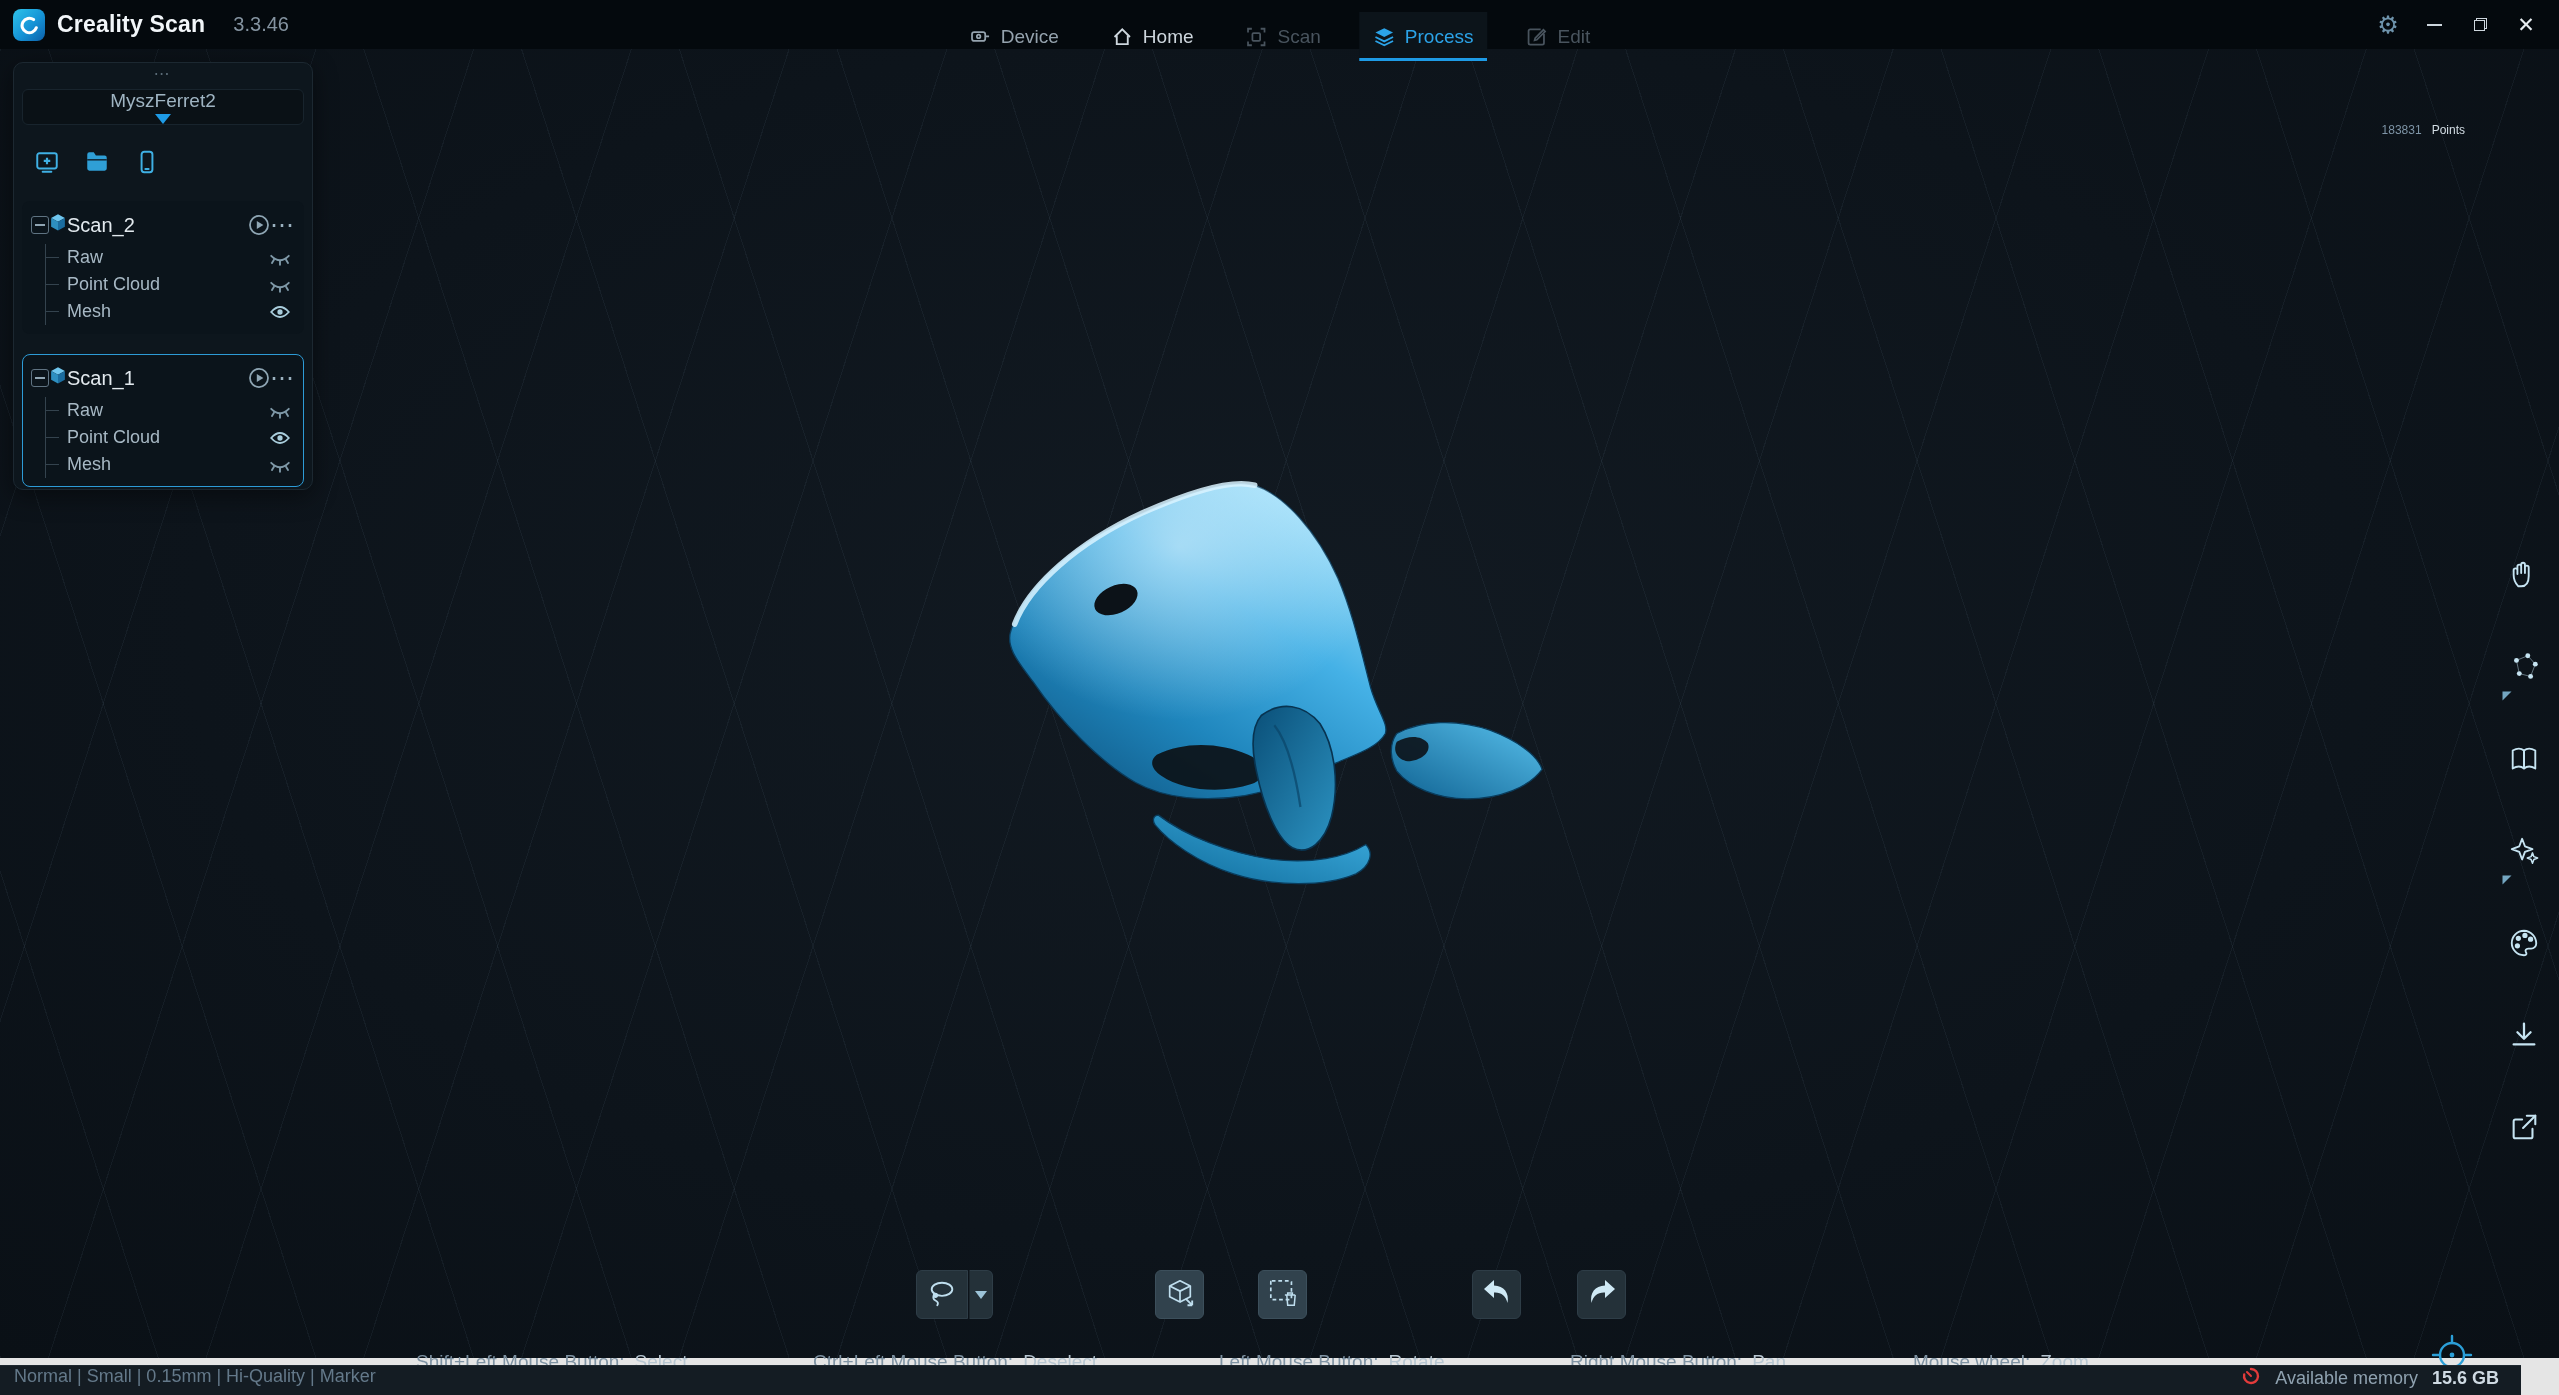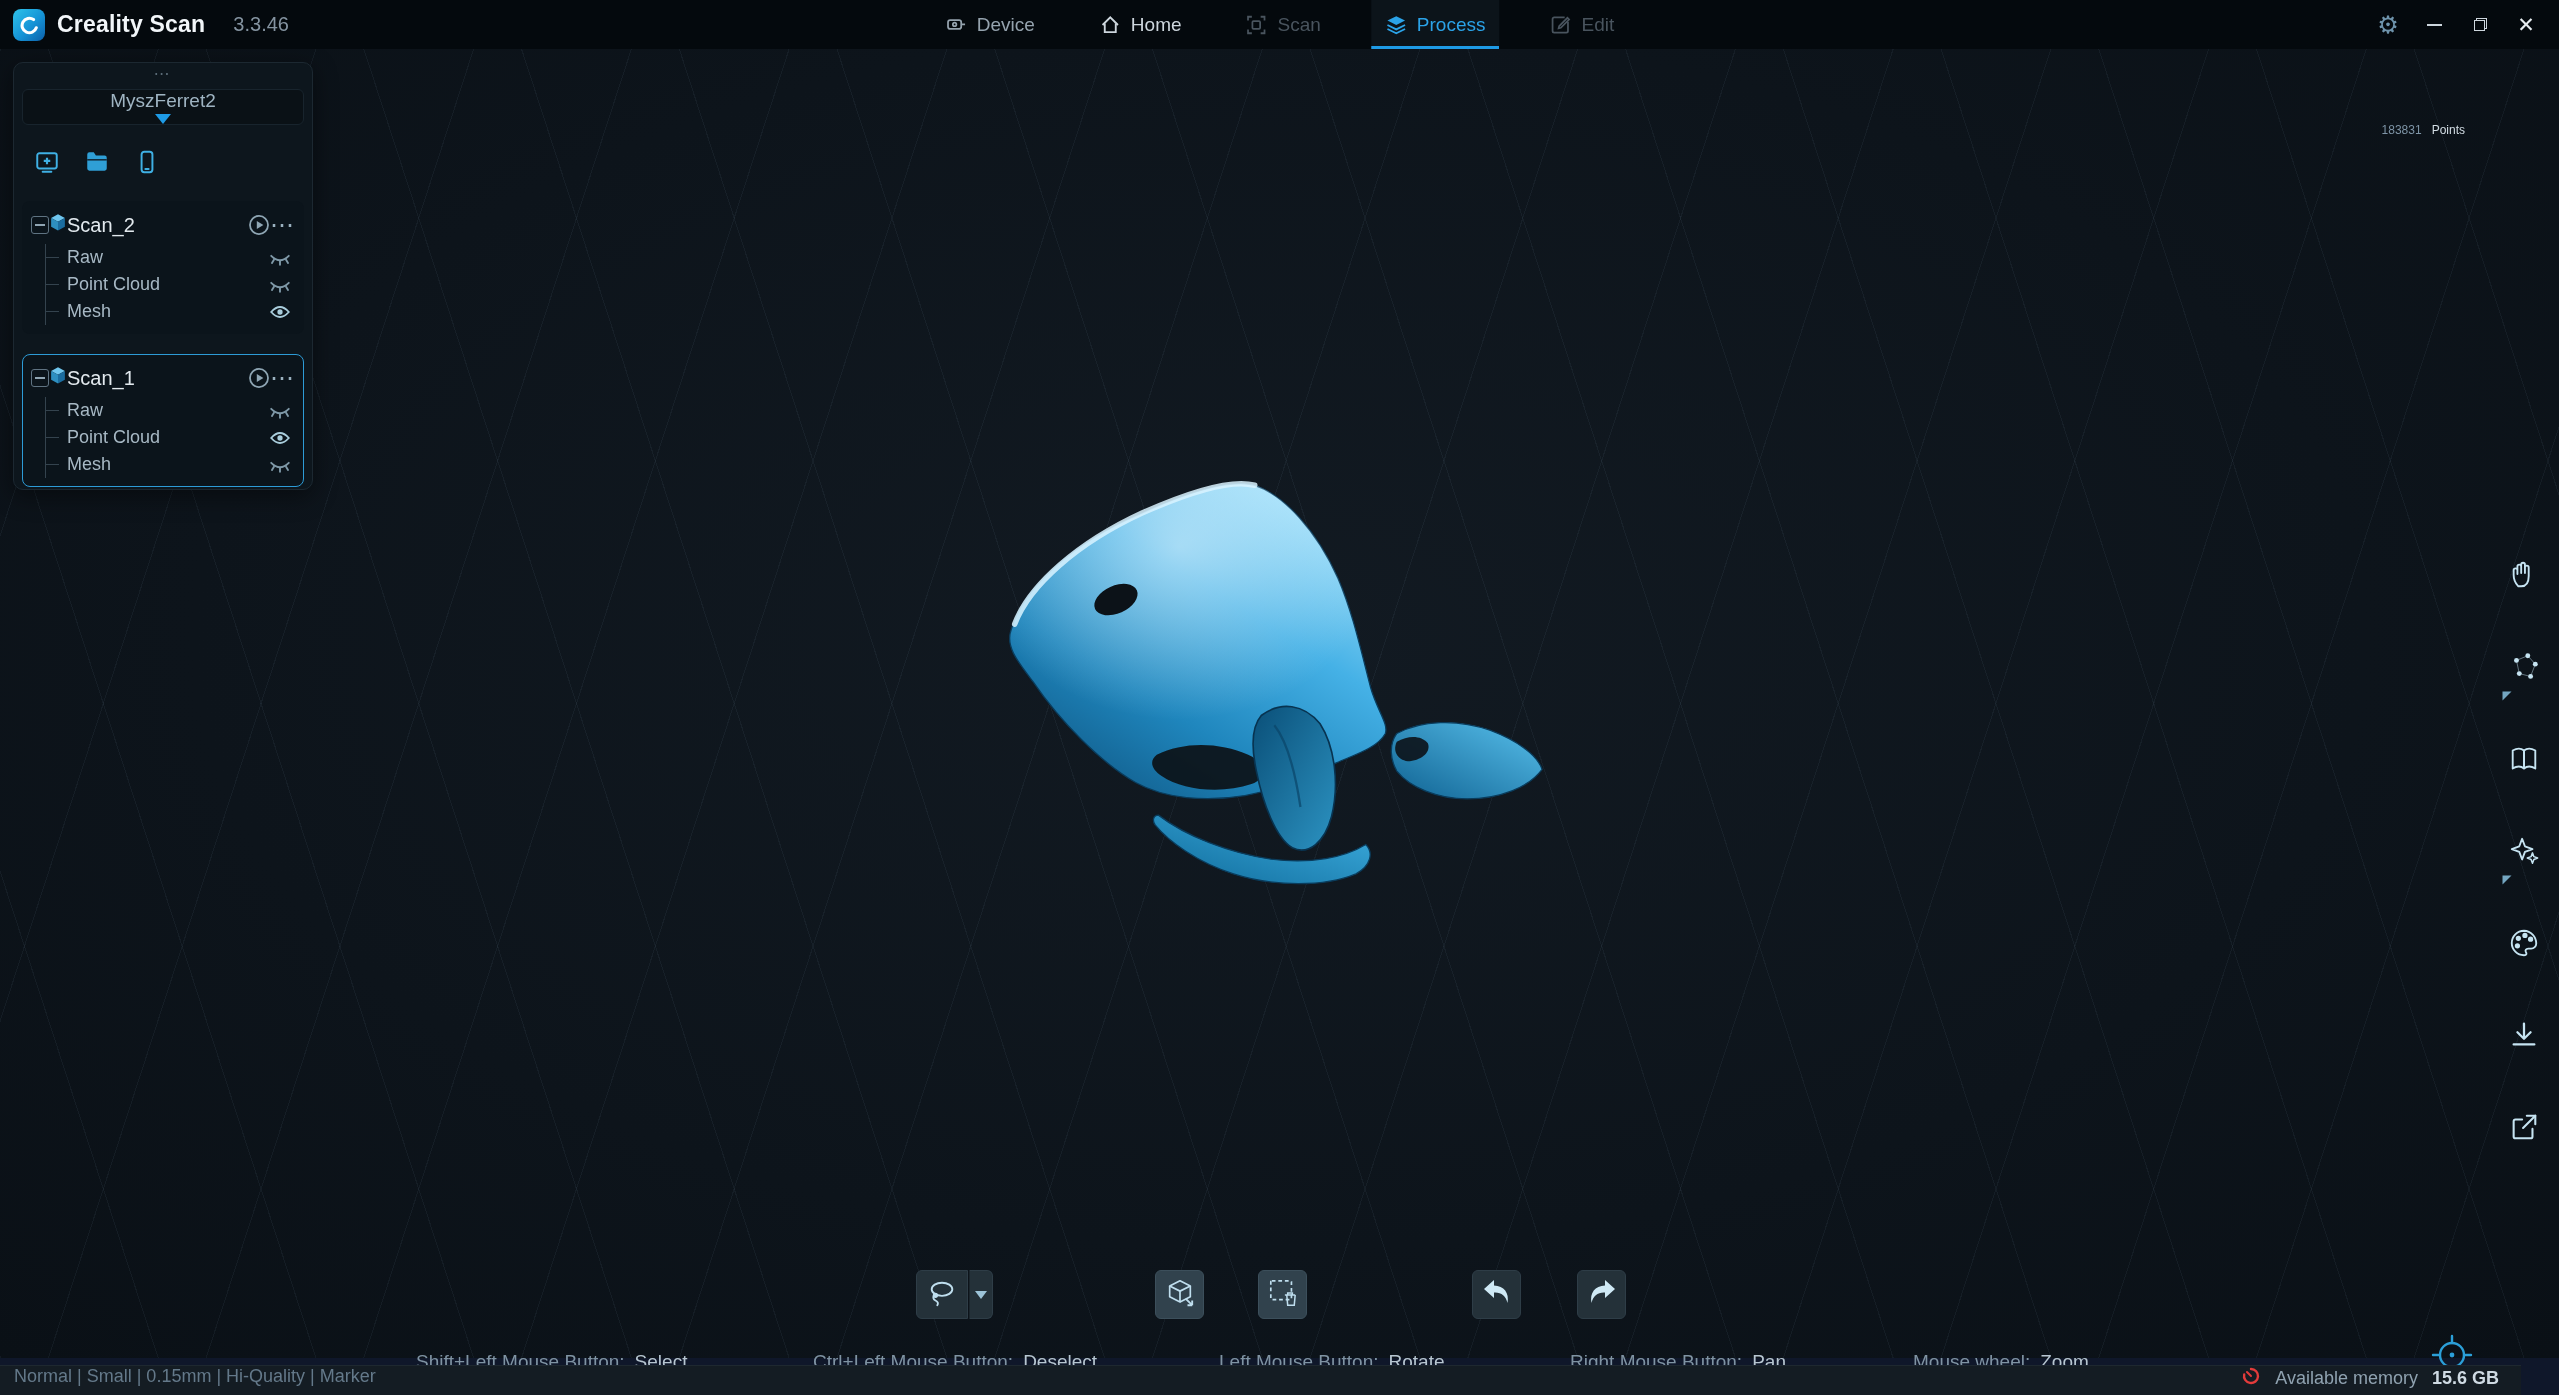--- a/index.html
+++ b/index.html
@@ -1,26 +1,26 @@
 <!DOCTYPE html>
 <html><head>
 <meta charset="utf-8">
 <style>
   * { margin:0; padding:0; box-sizing:border-box; }
   html,body { background:#000; }
   body { width:2559px; height:1395px; font-family:"Liberation Sans","DejaVu Sans",sans-serif; overflow:hidden; }
-  .app { position:absolute; inset:0; width:2559px; height:1395px; background:#0f172a; overflow:hidden; }
+  .app { position:absolute; inset:0; width:2559px; height:1395px; background:#e5e5e5; overflow:hidden; }
 
   
   .titlebar { position:absolute; left:0; top:0; width:2559px; height:49px; background:#04090d; display:flex; align-items:center; z-index:50; }
   .brand { display:flex; align-items:center; gap:12px; padding-left:13px; }
   .logo { width:32px; height:32px; border-radius:8px; background:linear-gradient(135deg,#2fc3ea 0%,#1593d6 55%,#0c5fa8 100%); display:flex; align-items:center; justify-content:center; }
   .app-name { color:#f2f6f9; font-size:23px; font-weight:bold; letter-spacing:.2px; }
   .version { color:#8493a0; font-size:20px; margin-left:16px; }
-  .tabs { position:absolute; left:50%; top:0; transform:translateX(-50%); height:49px; display:flex; align-items:stretch; gap:36px; }
+  .tabs { position:absolute; left:50%; top:12px; transform:translateX(-50%); height:49px; display:flex; align-items:stretch; gap:24px; }
   .tab { display:flex; align-items:center; gap:10px; font-size:19px; padding:0 14px; cursor:default; }
   .tab.enabled { color:#95a3ae; }
   .tab.bright { color:#cdd6dd; }
   .tab.disabled { color:#49545e; }
   .tab.active { color:#2ba3e8; background:#0c141a; box-shadow:inset 0 -3px 0 #1e9be6; }
   .tab svg { display:block; }
   .winctl { position:absolute; right:0; top:0; height:49px; display:flex; align-items:center; gap:8px; padding-right:14px; }
   .wbtn { width:38px; height:49px; display:flex; align-items:center; justify-content:center; color:#cdd6dd; font-size:22px; }
   .gear { color:#6e93ab; font-size:24px; }
   .min-glyph { display:block; width:15px; height:2px; background:#cdd6dd; }

